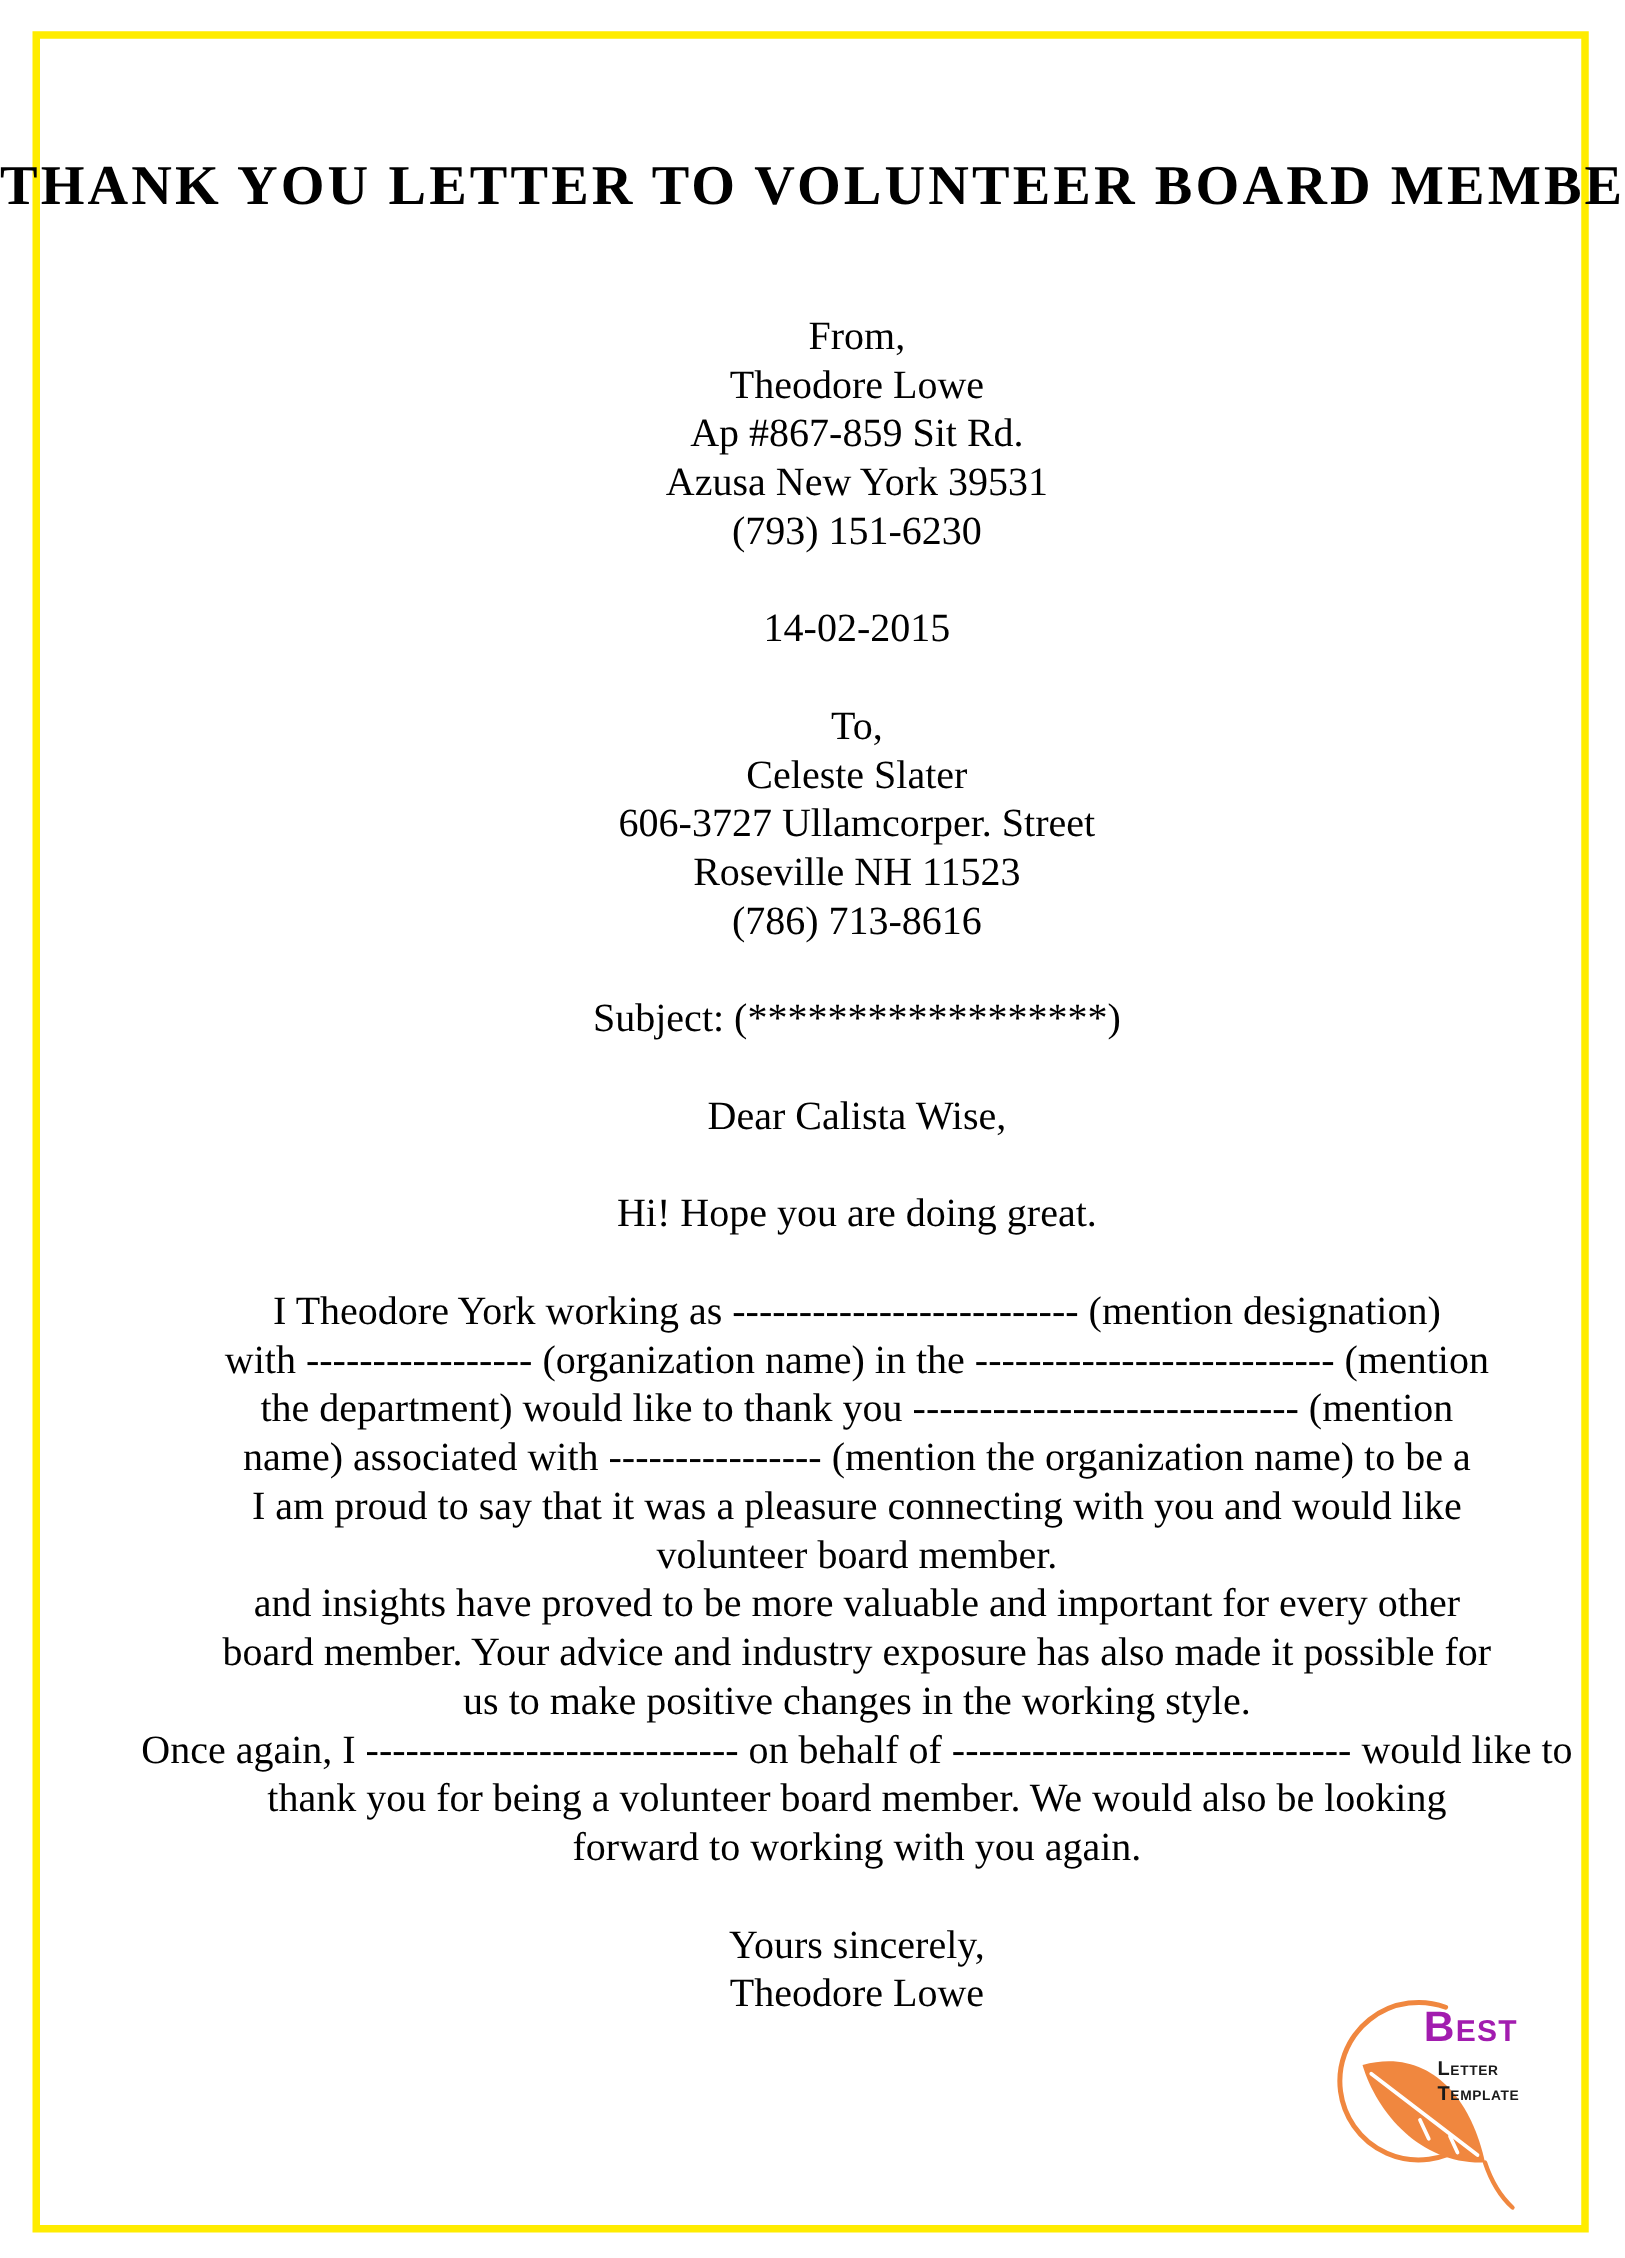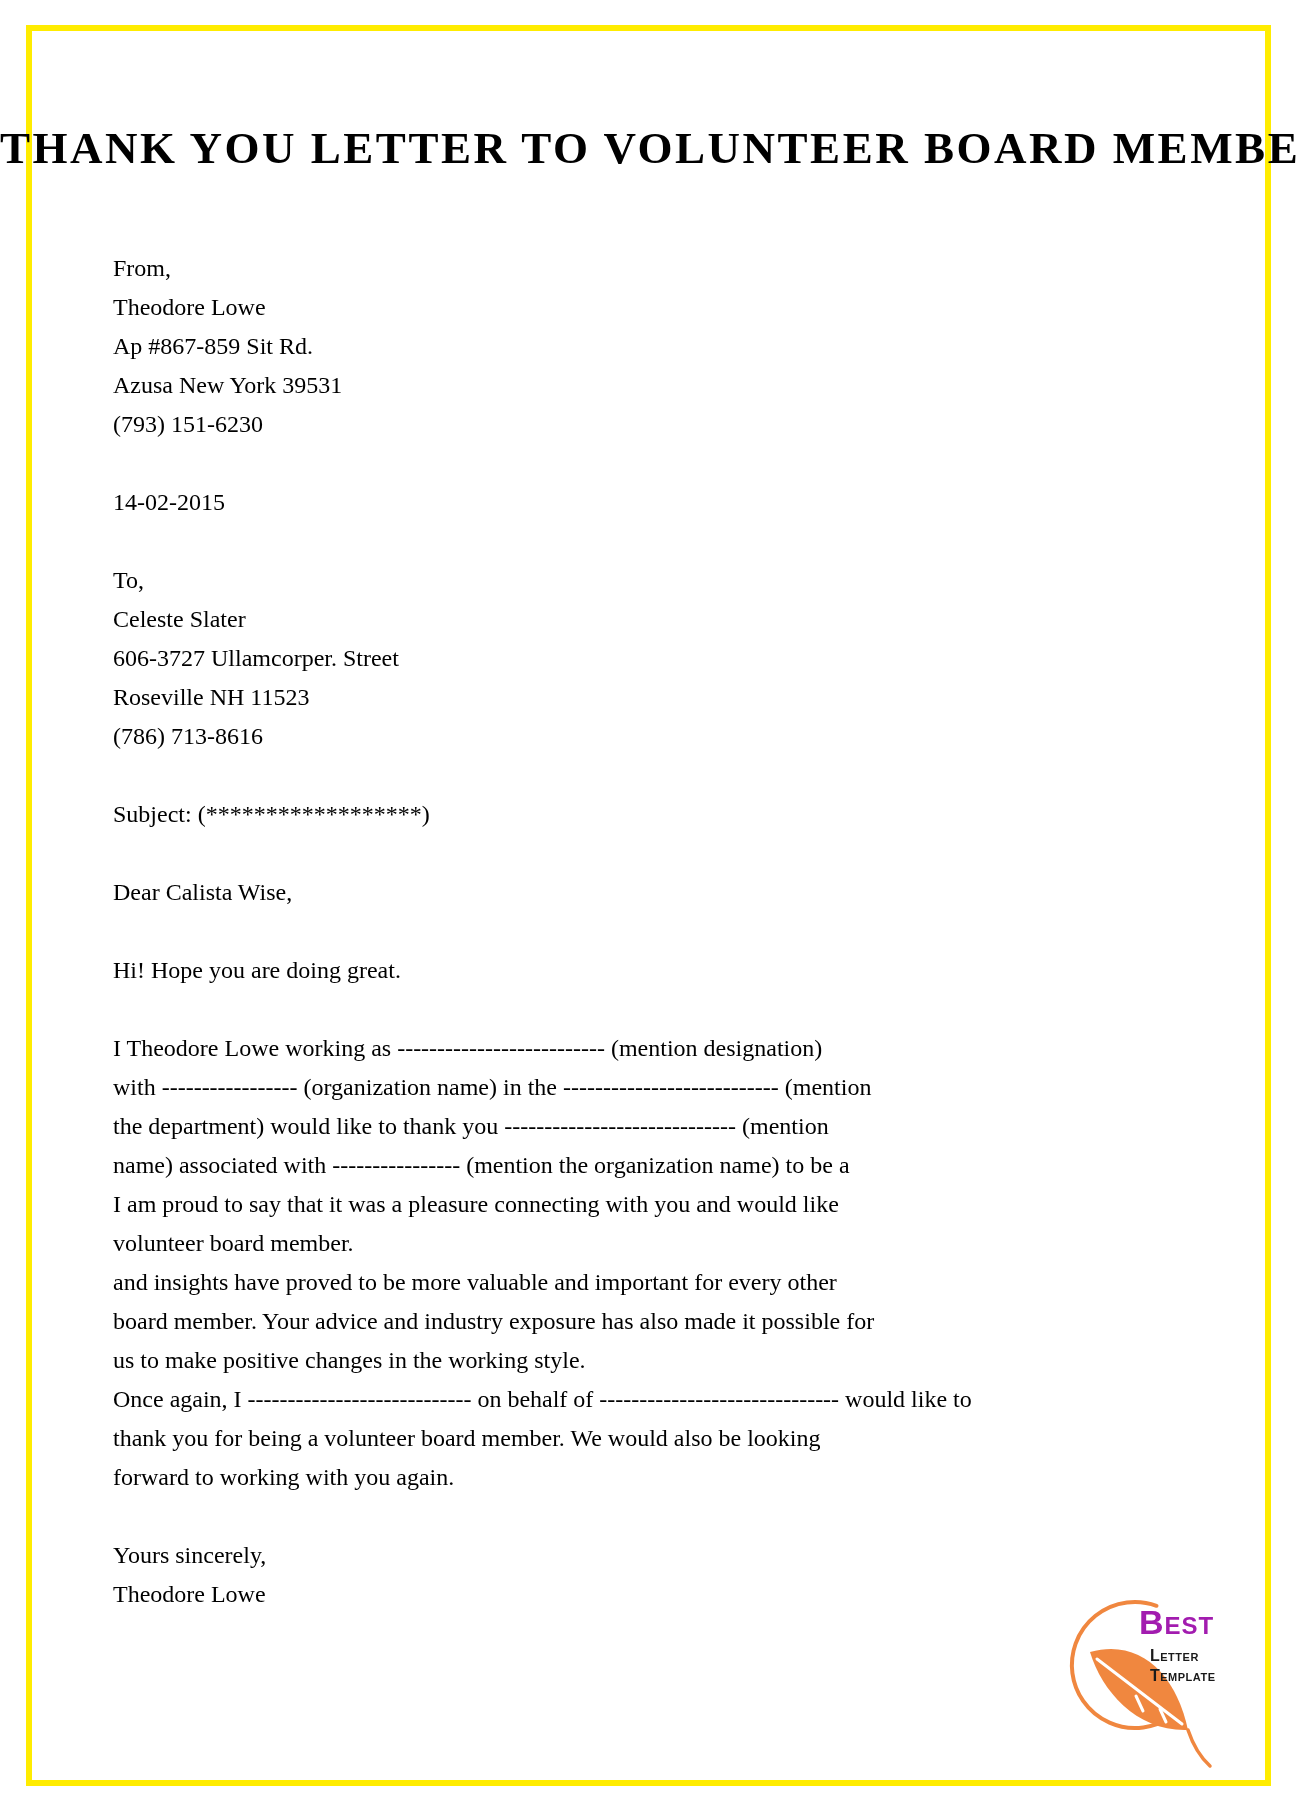--- a/index.html
+++ b/index.html
@@ -32,23 +32,24 @@
     line-height: 48px;
     font-weight: bold;
     letter-spacing: 2.5px;
     white-space: nowrap;
     color: #000000;
   }
   .letter {
     position: absolute;
     left: 113px;
     top: 249px;
-    font-size: 24px;
+    font-size: 32px;
     line-height: 39px;
     white-space: nowrap;
+    text-align: center;
   }
   .block { margin: 0 0 39px 0; }
   .line { min-height: 39px; }
   .logo {
     position: absolute;
     left: 1040px;
     top: 1560px;
     width: 210px;
     height: 220px;
   }
@@ -116,21 +117,21 @@
 
     <div class="block">
       <div class="line">Dear Calista Wise,</div>
     </div>
 
     <div class="block">
       <div class="line">Hi! Hope you are doing great.</div>
     </div>
 
     <div class="block">
-      <div class="line">I Theodore Lowe working as -------------------------- (mention designation)</div>
+      <div class="line">I Theodore York working as -------------------------- (mention designation)</div>
       <div class="line">with ----------------- (organization name) in the --------------------------- (mention</div>
       <div class="line">the department) would like to thank you ----------------------------- (mention</div>
       <div class="line">name) associated with ---------------- (mention the organization name) to be a</div>
       <div class="line">I am proud to say that it was a pleasure connecting with you and would like</div>
       <div class="line">volunteer board member.</div>
       <div class="line">and insights have proved to be more valuable and important for every other</div>
       <div class="line">board member. Your advice and industry exposure has also made it possible for</div>
       <div class="line">us to make positive changes in the working style.</div>
       <div class="line">Once again, I ---------------------------- on behalf of ------------------------------ would like to</div>
       <div class="line">thank you for being a volunteer board member. We would also be looking</div>

